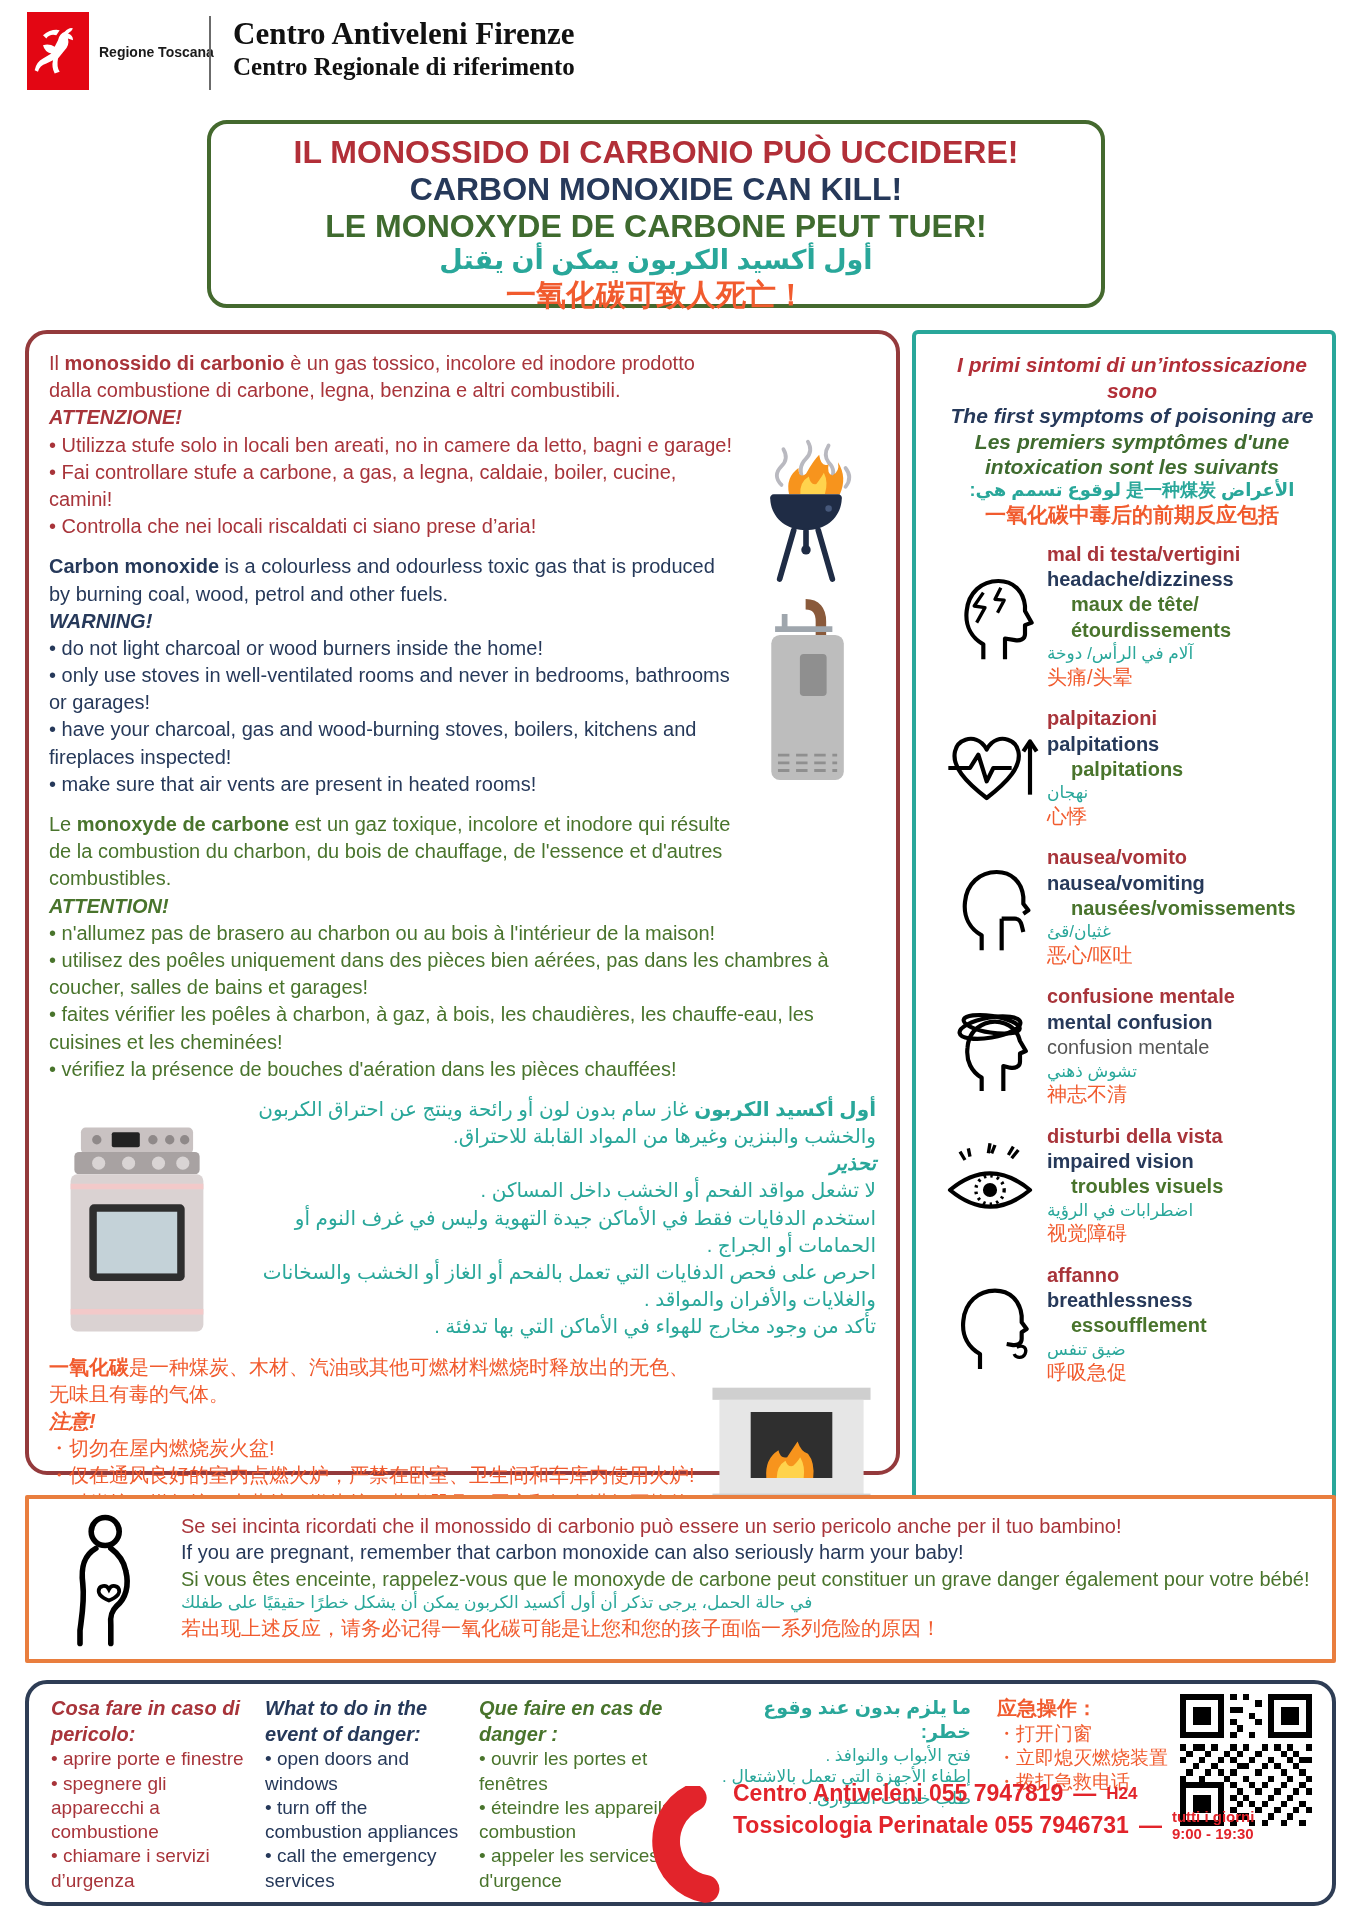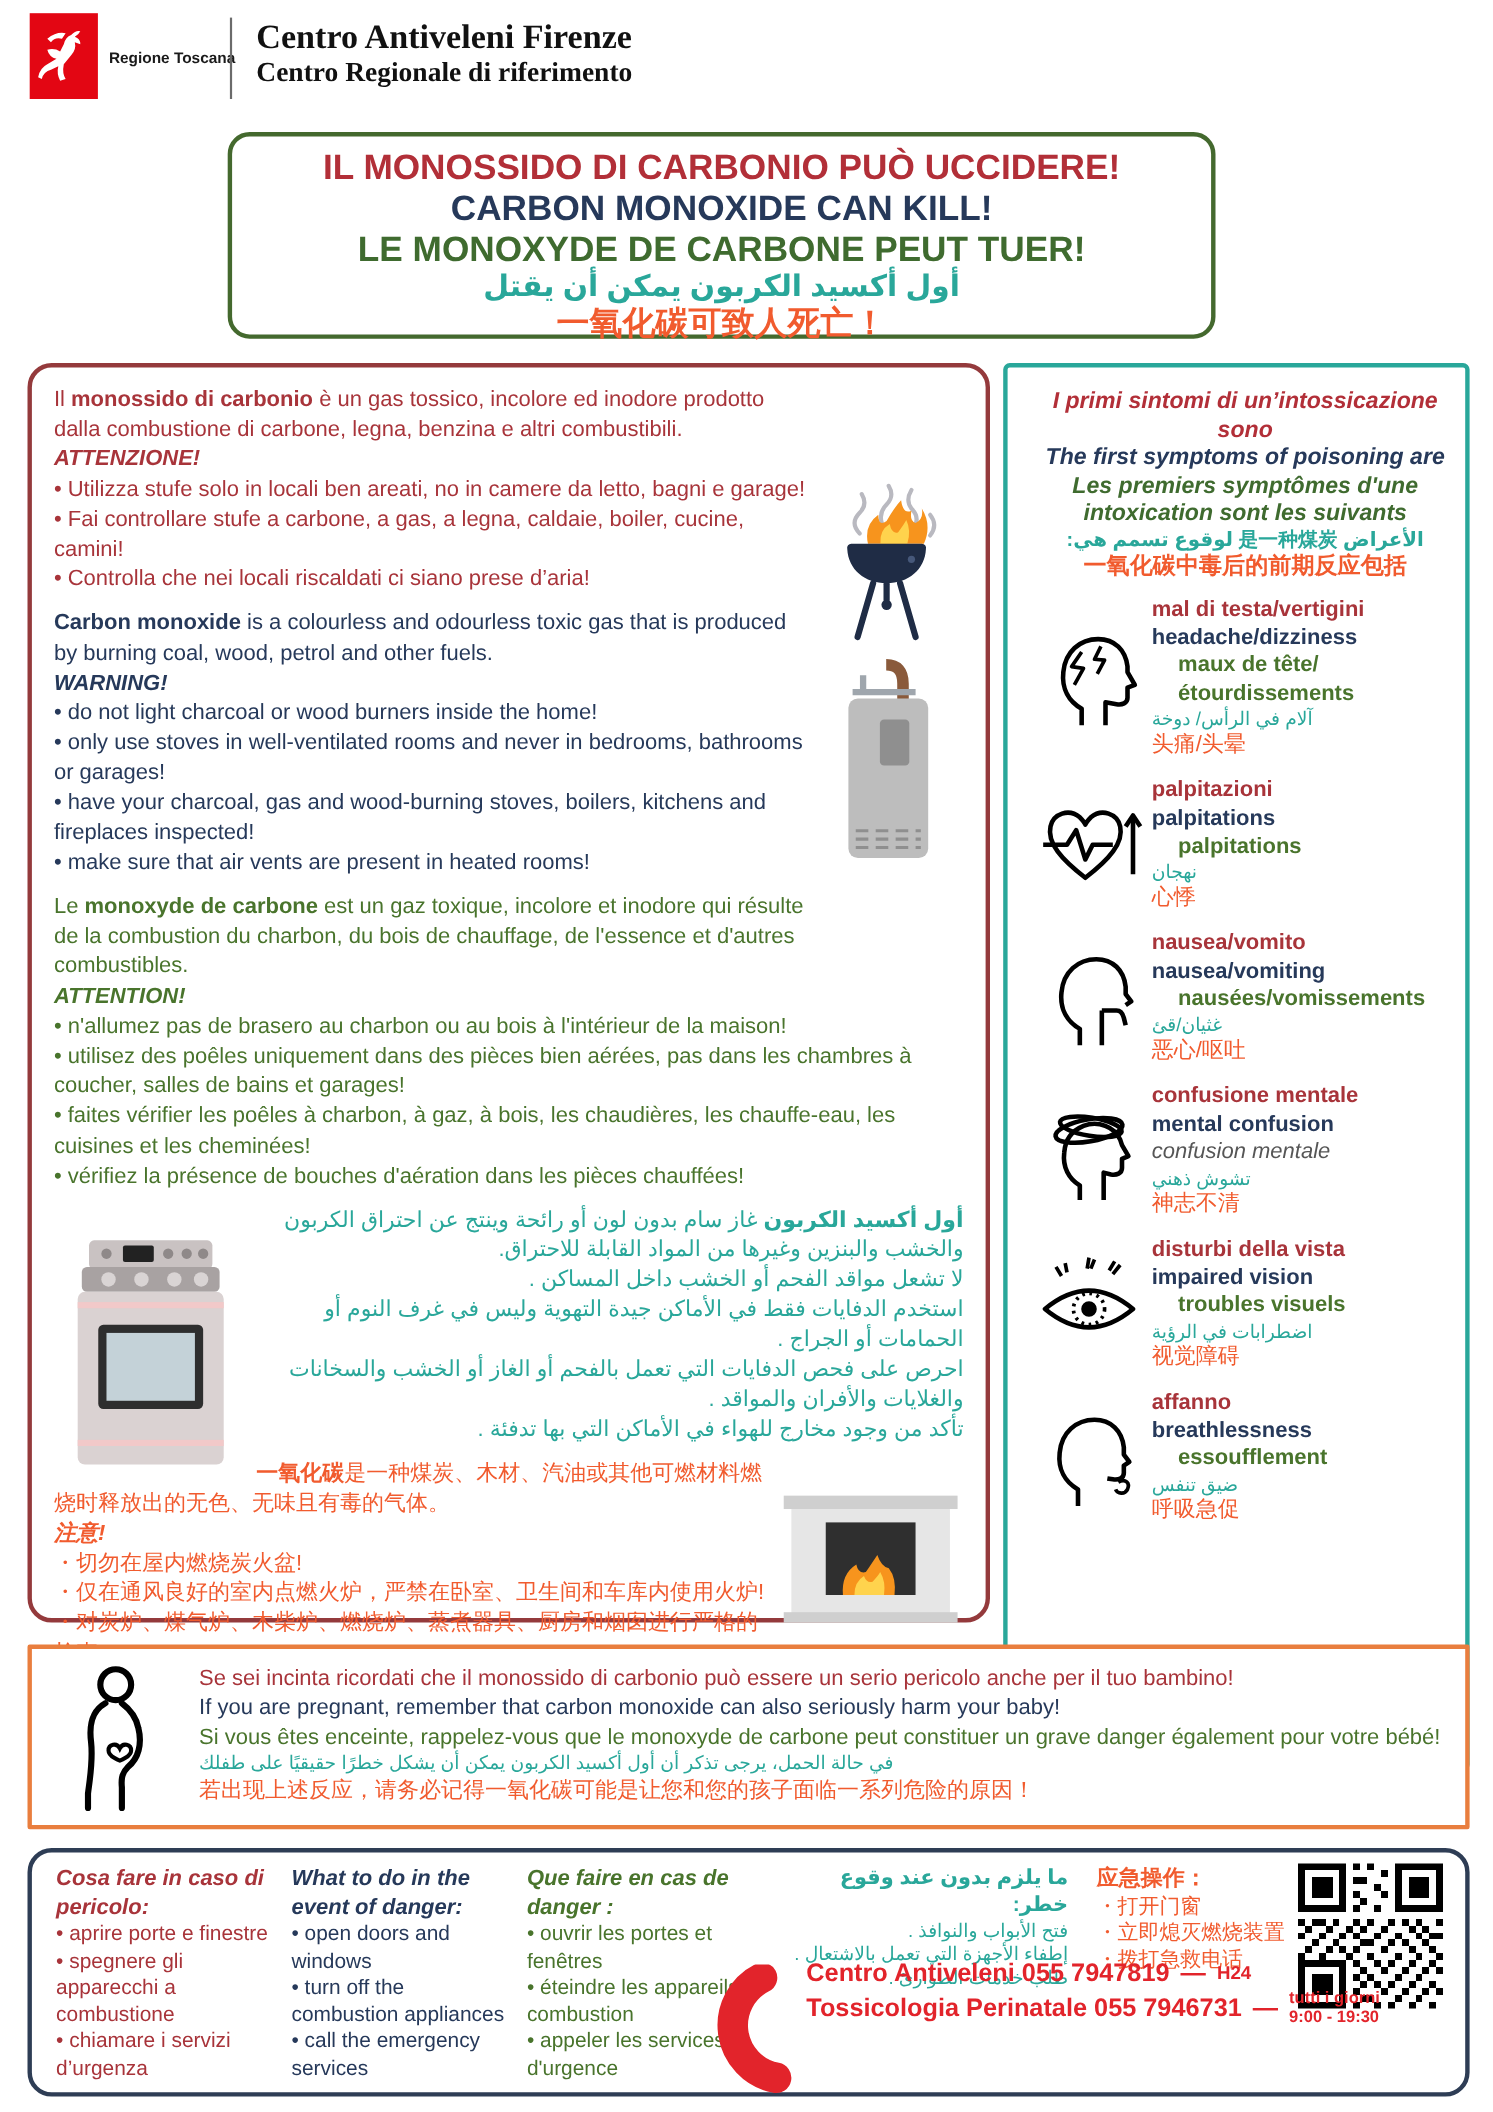--- a/index.html
+++ b/index.html
@@ -55,21 +55,21 @@
   .sym-head .h3{color:#3F6B2F;font-size:21px;}
   .sym-head .h4{color:var(--teal);font-size:18px;font-style:normal;}
   .sym-head .h5{color:var(--orange);font-size:21px;font-style:normal;}
   .symptom{display:flex;align-items:center;margin-bottom:16px;}
   .sym-icon{width:115px;flex:0 0 115px;display:flex;justify-content:center;}
   .sym-icon svg{width:100px;height:100px;}
   .sym-text{flex:1;line-height:1.27;}
   .sym-text .l1{color:var(--red);font-size:20px;font-weight:bold;}
   .sym-text .l2{color:var(--navy);font-size:20px;font-weight:bold;}
   .sym-text .l3{color:var(--green);font-size:20px;font-weight:bold;margin-left:24px;}
-  .sym-text .l3g{color:#565656;font-size:20px;font-weight:normal;font-style:italic;}
+  .sym-text .l3g{color:#565656;font-size:20px;font-weight:normal;}
   .sym-text .l4{color:var(--teal);font-size:17px;}
   .sym-text .l5{color:var(--orange);font-size:20px;font-weight:500;}
 
   
   .pregbox{position:absolute;left:25px;top:1495px;width:1311px;height:168px;border:4px solid var(--orangeb);border-radius:2px;padding:14px 18px 10px 152px;background:#fff;line-height:1.32;}
   .preg-icon{position:absolute;left:24px;top:12px;width:110px;height:140px;}
   .pregbox .p1{color:var(--red);font-size:20px;}
   .pregbox .p2{color:var(--navy);font-size:20px;}
   .pregbox .p3{color:var(--green);font-size:20px;}
   .pregbox .p4{color:var(--teal);font-size:17px;}
@@ -199,20 +199,21 @@
           <circle cx="76" cy="44" r="7" fill="#D9D4D4"></circle>
         <circle cx="108" cy="44" r="7" fill="#D9D4D4"></circle>
           <circle cx="134" cy="44" r="7" fill="#D9D4D4"></circle>
         <rect x="14" y="56" width="142" height="168" rx="7" fill="#DAD2D2"></rect>
         <rect x="14" y="66" width="142" height="6" fill="#F2C9C9"></rect>
         <rect x="34" y="88" width="102" height="82" rx="5" fill="#2E2E2E"></rect>
         <rect x="42" y="96" width="86" height="66" fill="#C4D2D8"></rect>
         <rect x="14" y="200" width="142" height="6" fill="#F2C9C9"></rect>
       </svg>
       <p><b class="lead">أول أكسيد الكربون</b><span> غاز سام بدون لون أو رائحة وينتج عن احتراق الكربون والخشب والبنزين وغيرها من المواد القابلة للاحتراق.</span></p>
+      <div class="warn">تحذير</div>
       <div class="ln">لا تشعل مواقد الفحم أو الخشب داخل المساكن .</div>
       <div class="ln">استخدم الدفايات فقط في الأماكن جيدة التهوية وليس في غرف النوم أو الحمامات أو الجراج .</div>
       <div class="ln">احرص على فحص الدفايات التي تعمل بالفحم أو الغاز أو الخشب والسخانات والغلايات والأفران والمواقد .</div>
       <div class="ln">تأكد من وجود مخارج للهواء في الأماكن التي بها تدفئة .</div>
     </div>
 
     <div class="sec zh">
       <svg class="fire-float" viewBox="0 0 190 140">
         <rect x="4" y="4" width="182" height="14" fill="#CFCFCF"></rect>
         <rect x="12" y="18" width="166" height="110" fill="#E6E6E6"></rect>

